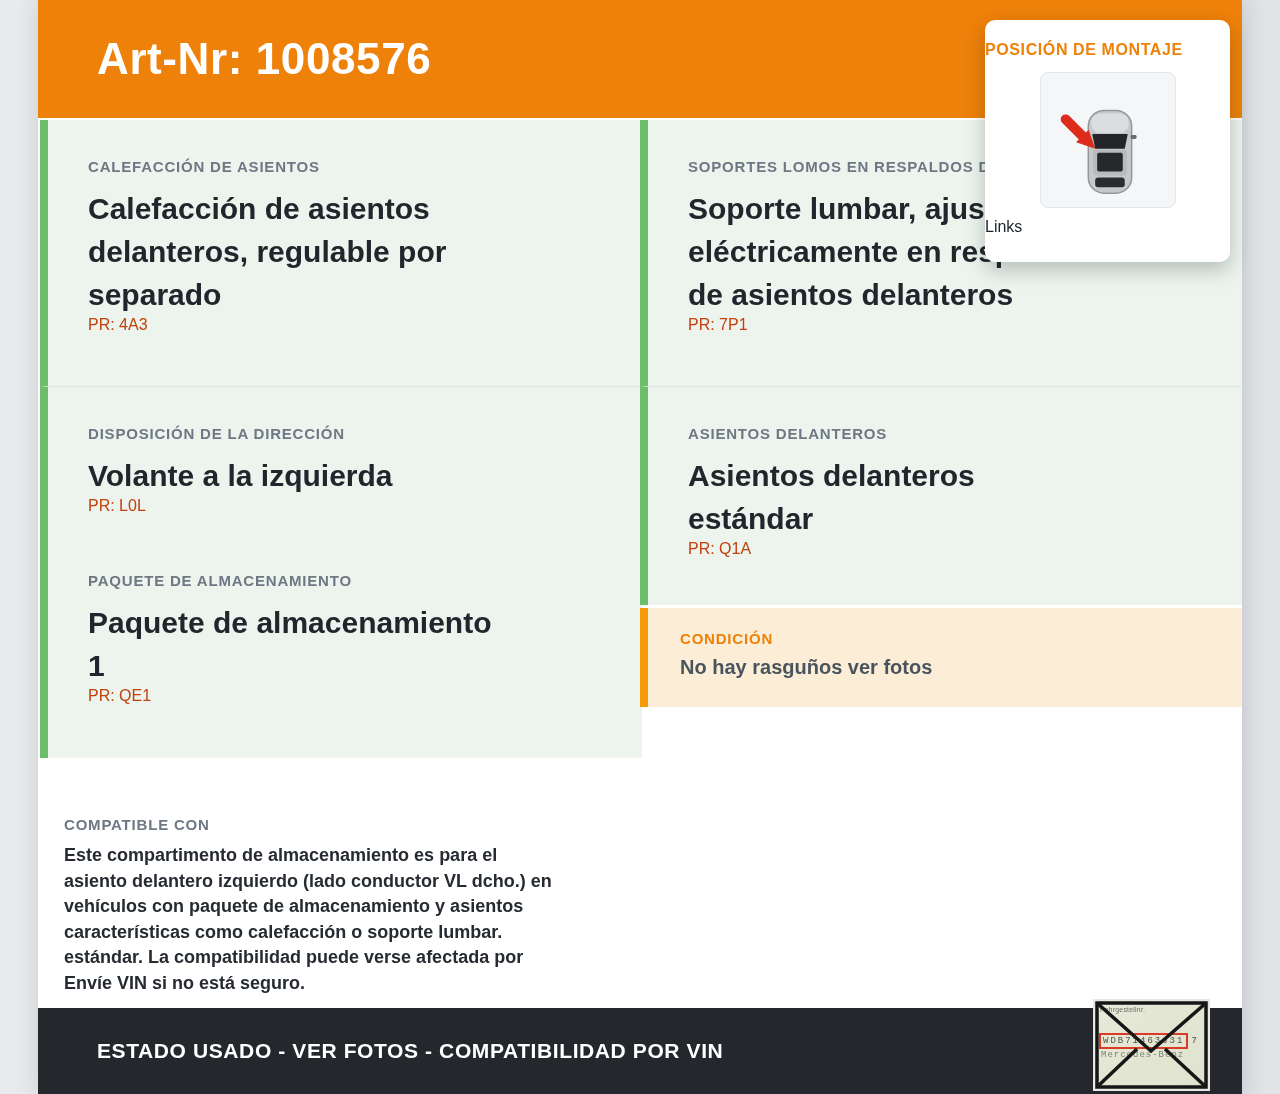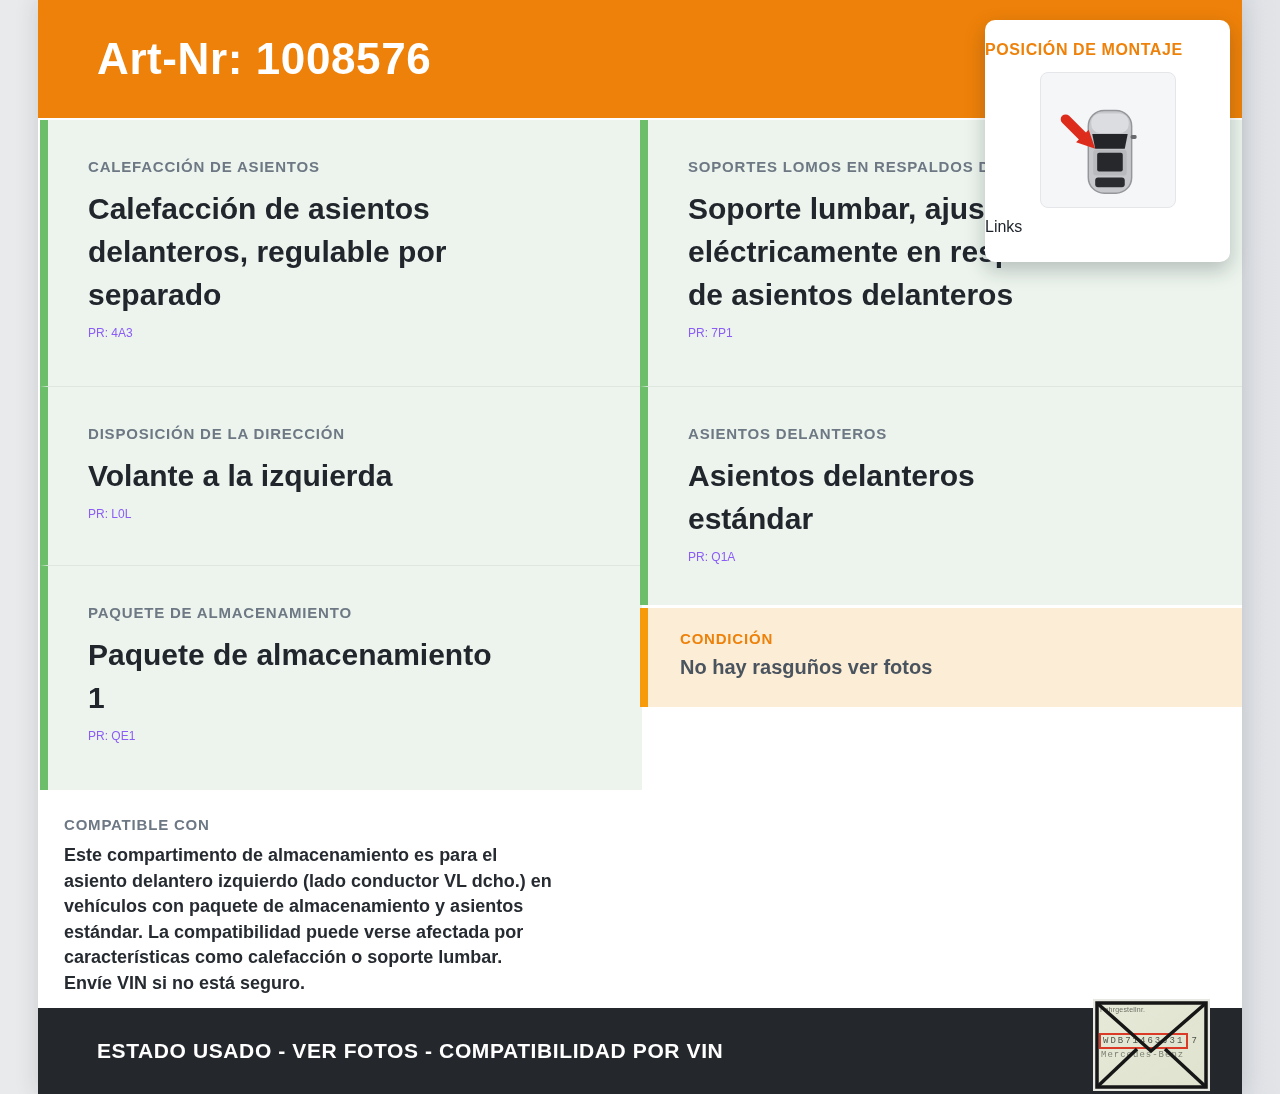--- a/index.html
+++ b/index.html
@@ -30,25 +30,25 @@
     position:absolute; width:602px; background:#ecf4ed;
     border-left:8px solid #6cbe6b; padding:38px 38px 0 40px;
   }
   .feat.divided { border-bottom:1px solid #dde7df; }
   .flabel {
     font-size:15px; font-weight:bold; letter-spacing:.8px; color:#6d7884;
     white-space:nowrap; overflow:hidden; margin-bottom:12px;
   }
   .ftitle { font-size:30px; font-weight:bold; color:#21262d; line-height:43px; }
   .ftitle .tl { display:block; white-space:nowrap; }
-  .fpr { font-size:12px; color:#8b5cf6; margin-top:10px; }
+  .fpr { font-size:16px; color:#c2410c; }
 
   #l1 { left:2px;   top:120px; height:267px; }
   #l2 { left:2px;   top:387px; height:179px; }
-  #l3 { left:2px;   top:566px; height:224px; }
+  #l3 { left:2px;   top:534px; height:224px; }
   #r1 { left:602px; top:120px; height:267px; }
   #r2 { left:602px; top:387px; height:218px; }
 
   
   .cond {
     position:absolute; left:602px; top:608px; width:602px; height:99px;
     background:#fcedd6; border-left:8px solid #f89b0b; padding:22px 38px 0 32px;
   }
   .cond .clabel { font-size:15px; font-weight:bold; letter-spacing:.8px; color:#ee8109; }
   .cond .ctext  { font-size:20px; font-weight:600; color:#4a545f; margin-top:9px; }
@@ -167,22 +167,22 @@
     <section class="cond">
       <div class="clabel">CONDICIÓN</div>
       <div class="ctext">No hay rasguños ver fotos</div>
     </section>
 
     <section class="compat">
       <div class="clabel">COMPATIBLE CON</div>
       <div class="cline">Este compartimento de almacenamiento es para el</div>
       <div class="cline">asiento delantero izquierdo (lado conductor VL dcho.) en</div>
       <div class="cline">vehículos con paquete de almacenamiento y asientos</div>
+      <div class="cline">características como calefacción o soporte lumbar.</div>
       <div class="cline">estándar. La compatibilidad puede verse afectada por</div>
-      <div class="cline">características como calefacción o soporte lumbar.</div>
       <div class="cline">Envíe VIN si no está seguro.</div>
     </section>
 
     <div class="footer">
       <span>ESTADO USADO - VER FOTOS - COMPATIBILIDAD POR VIN</span>
     </div>
 
   </div>
 
   <div class="mount-card">

